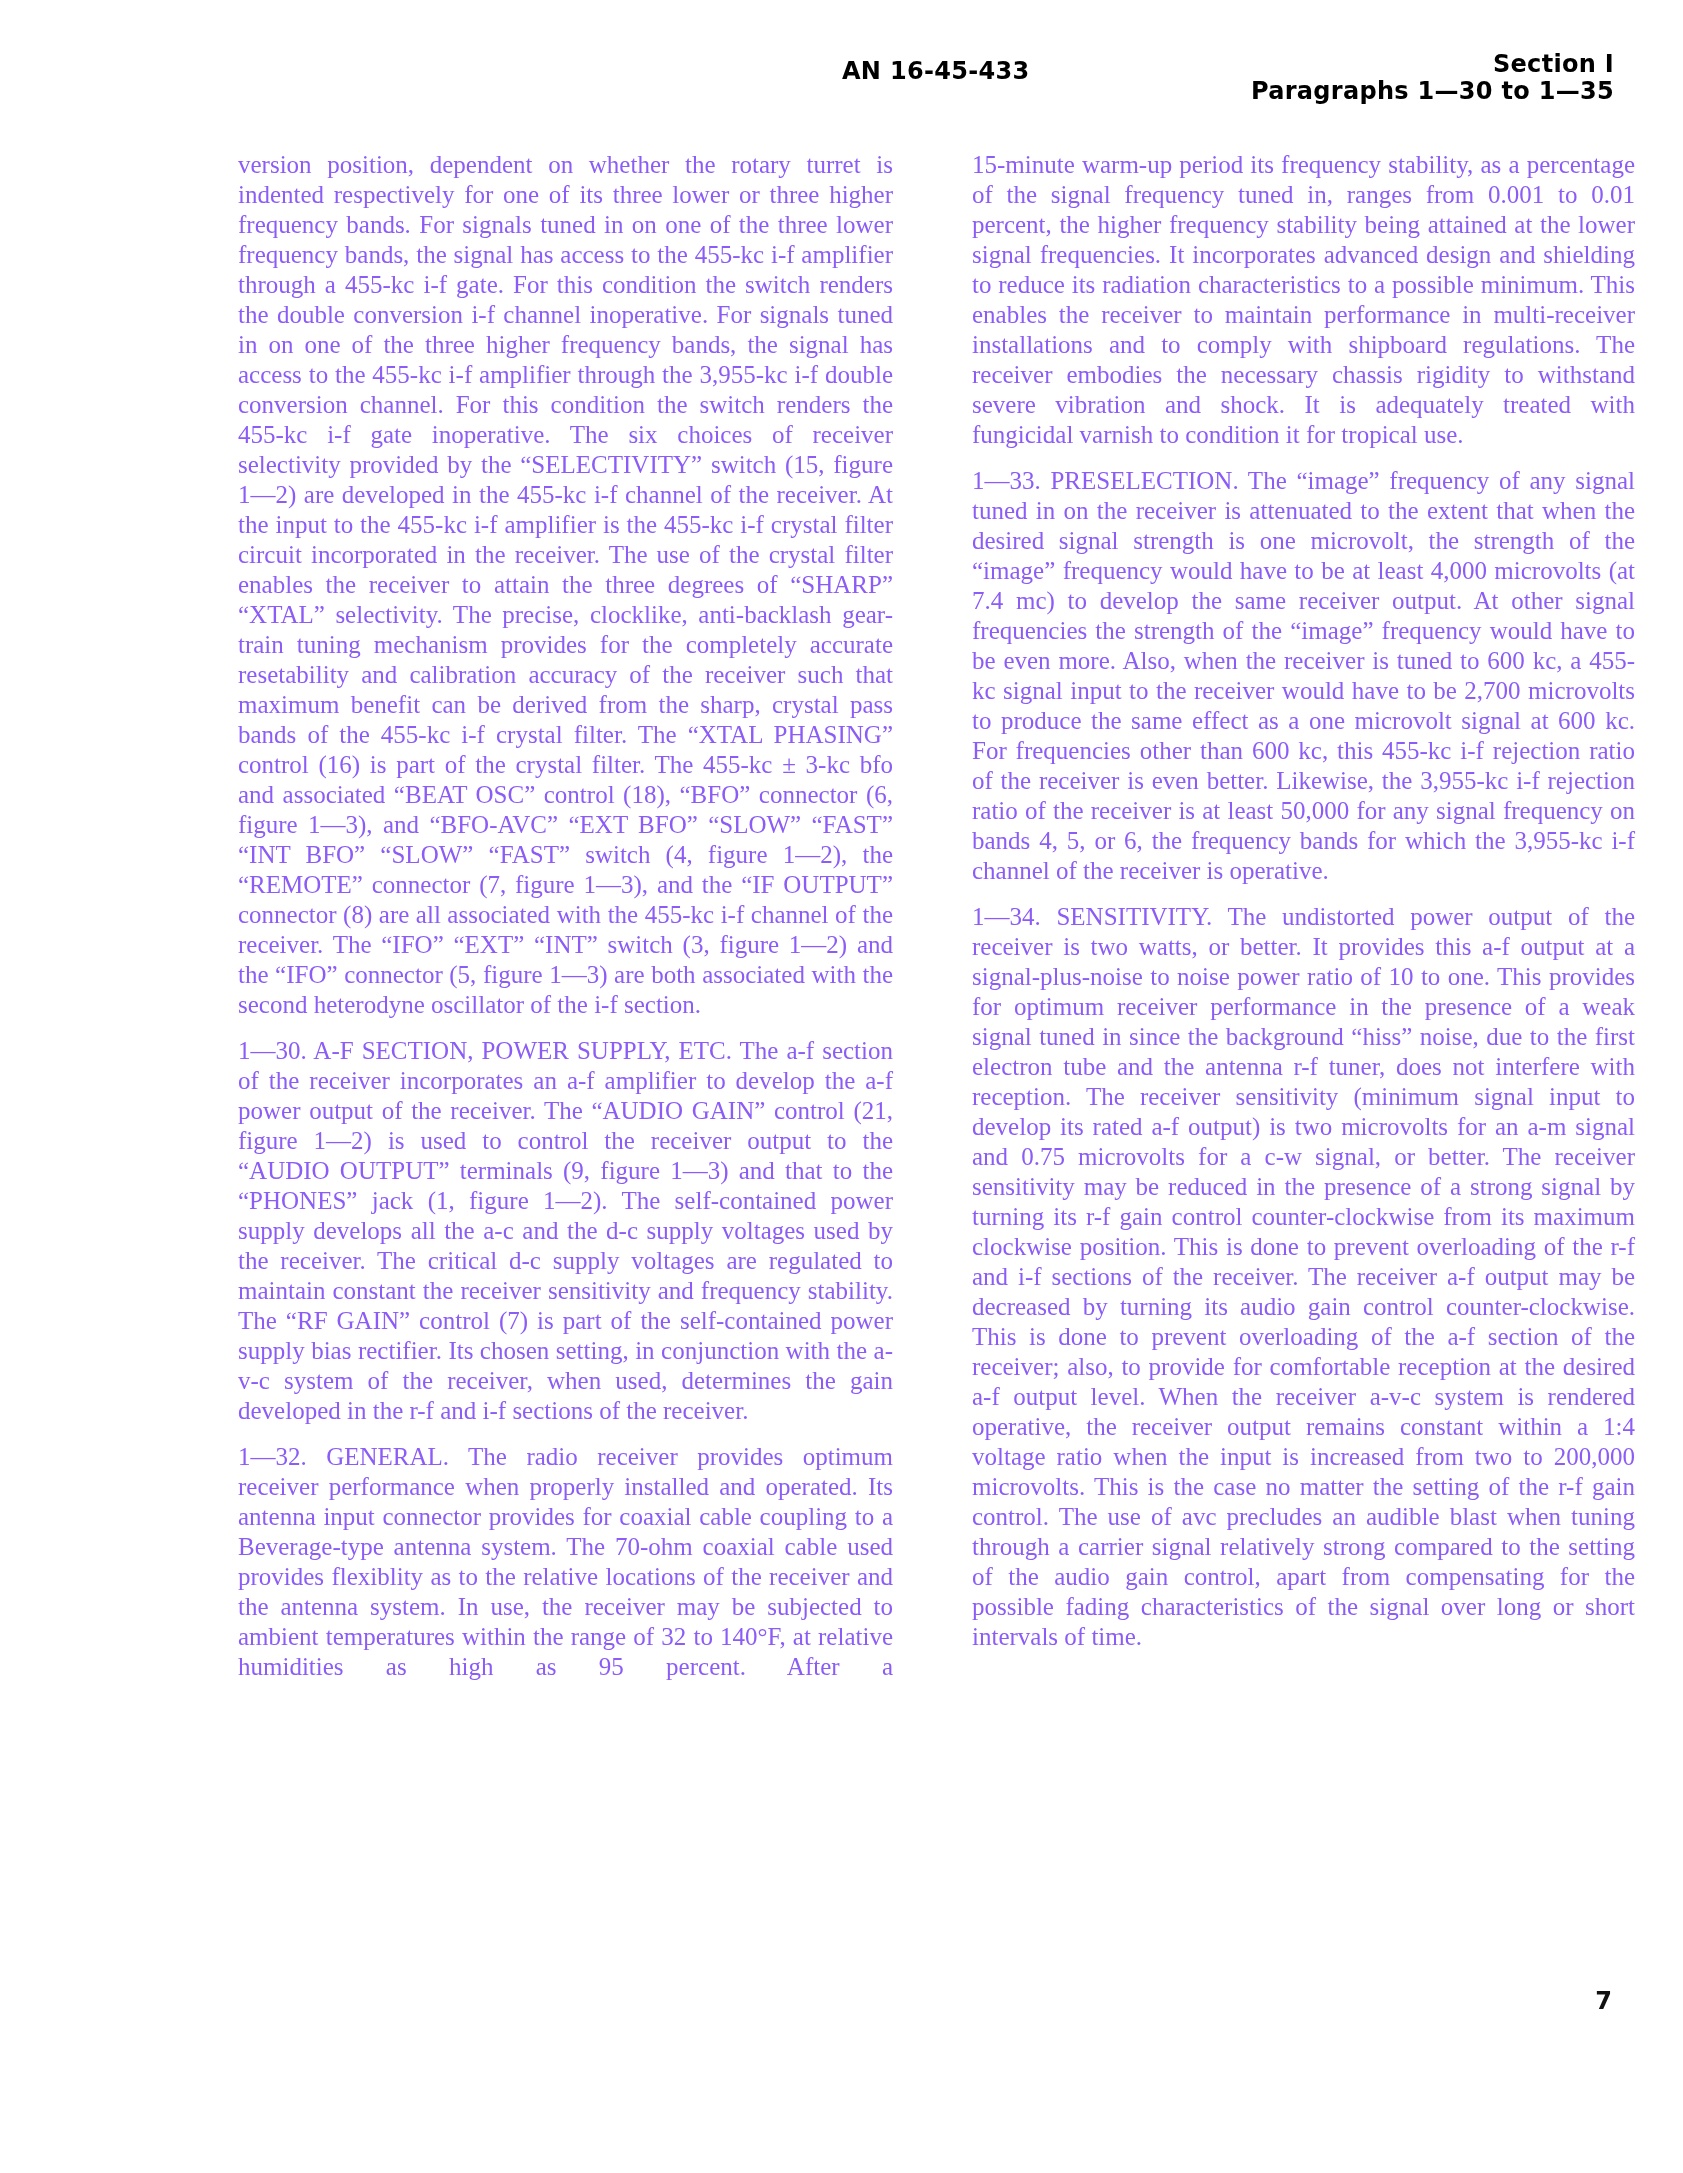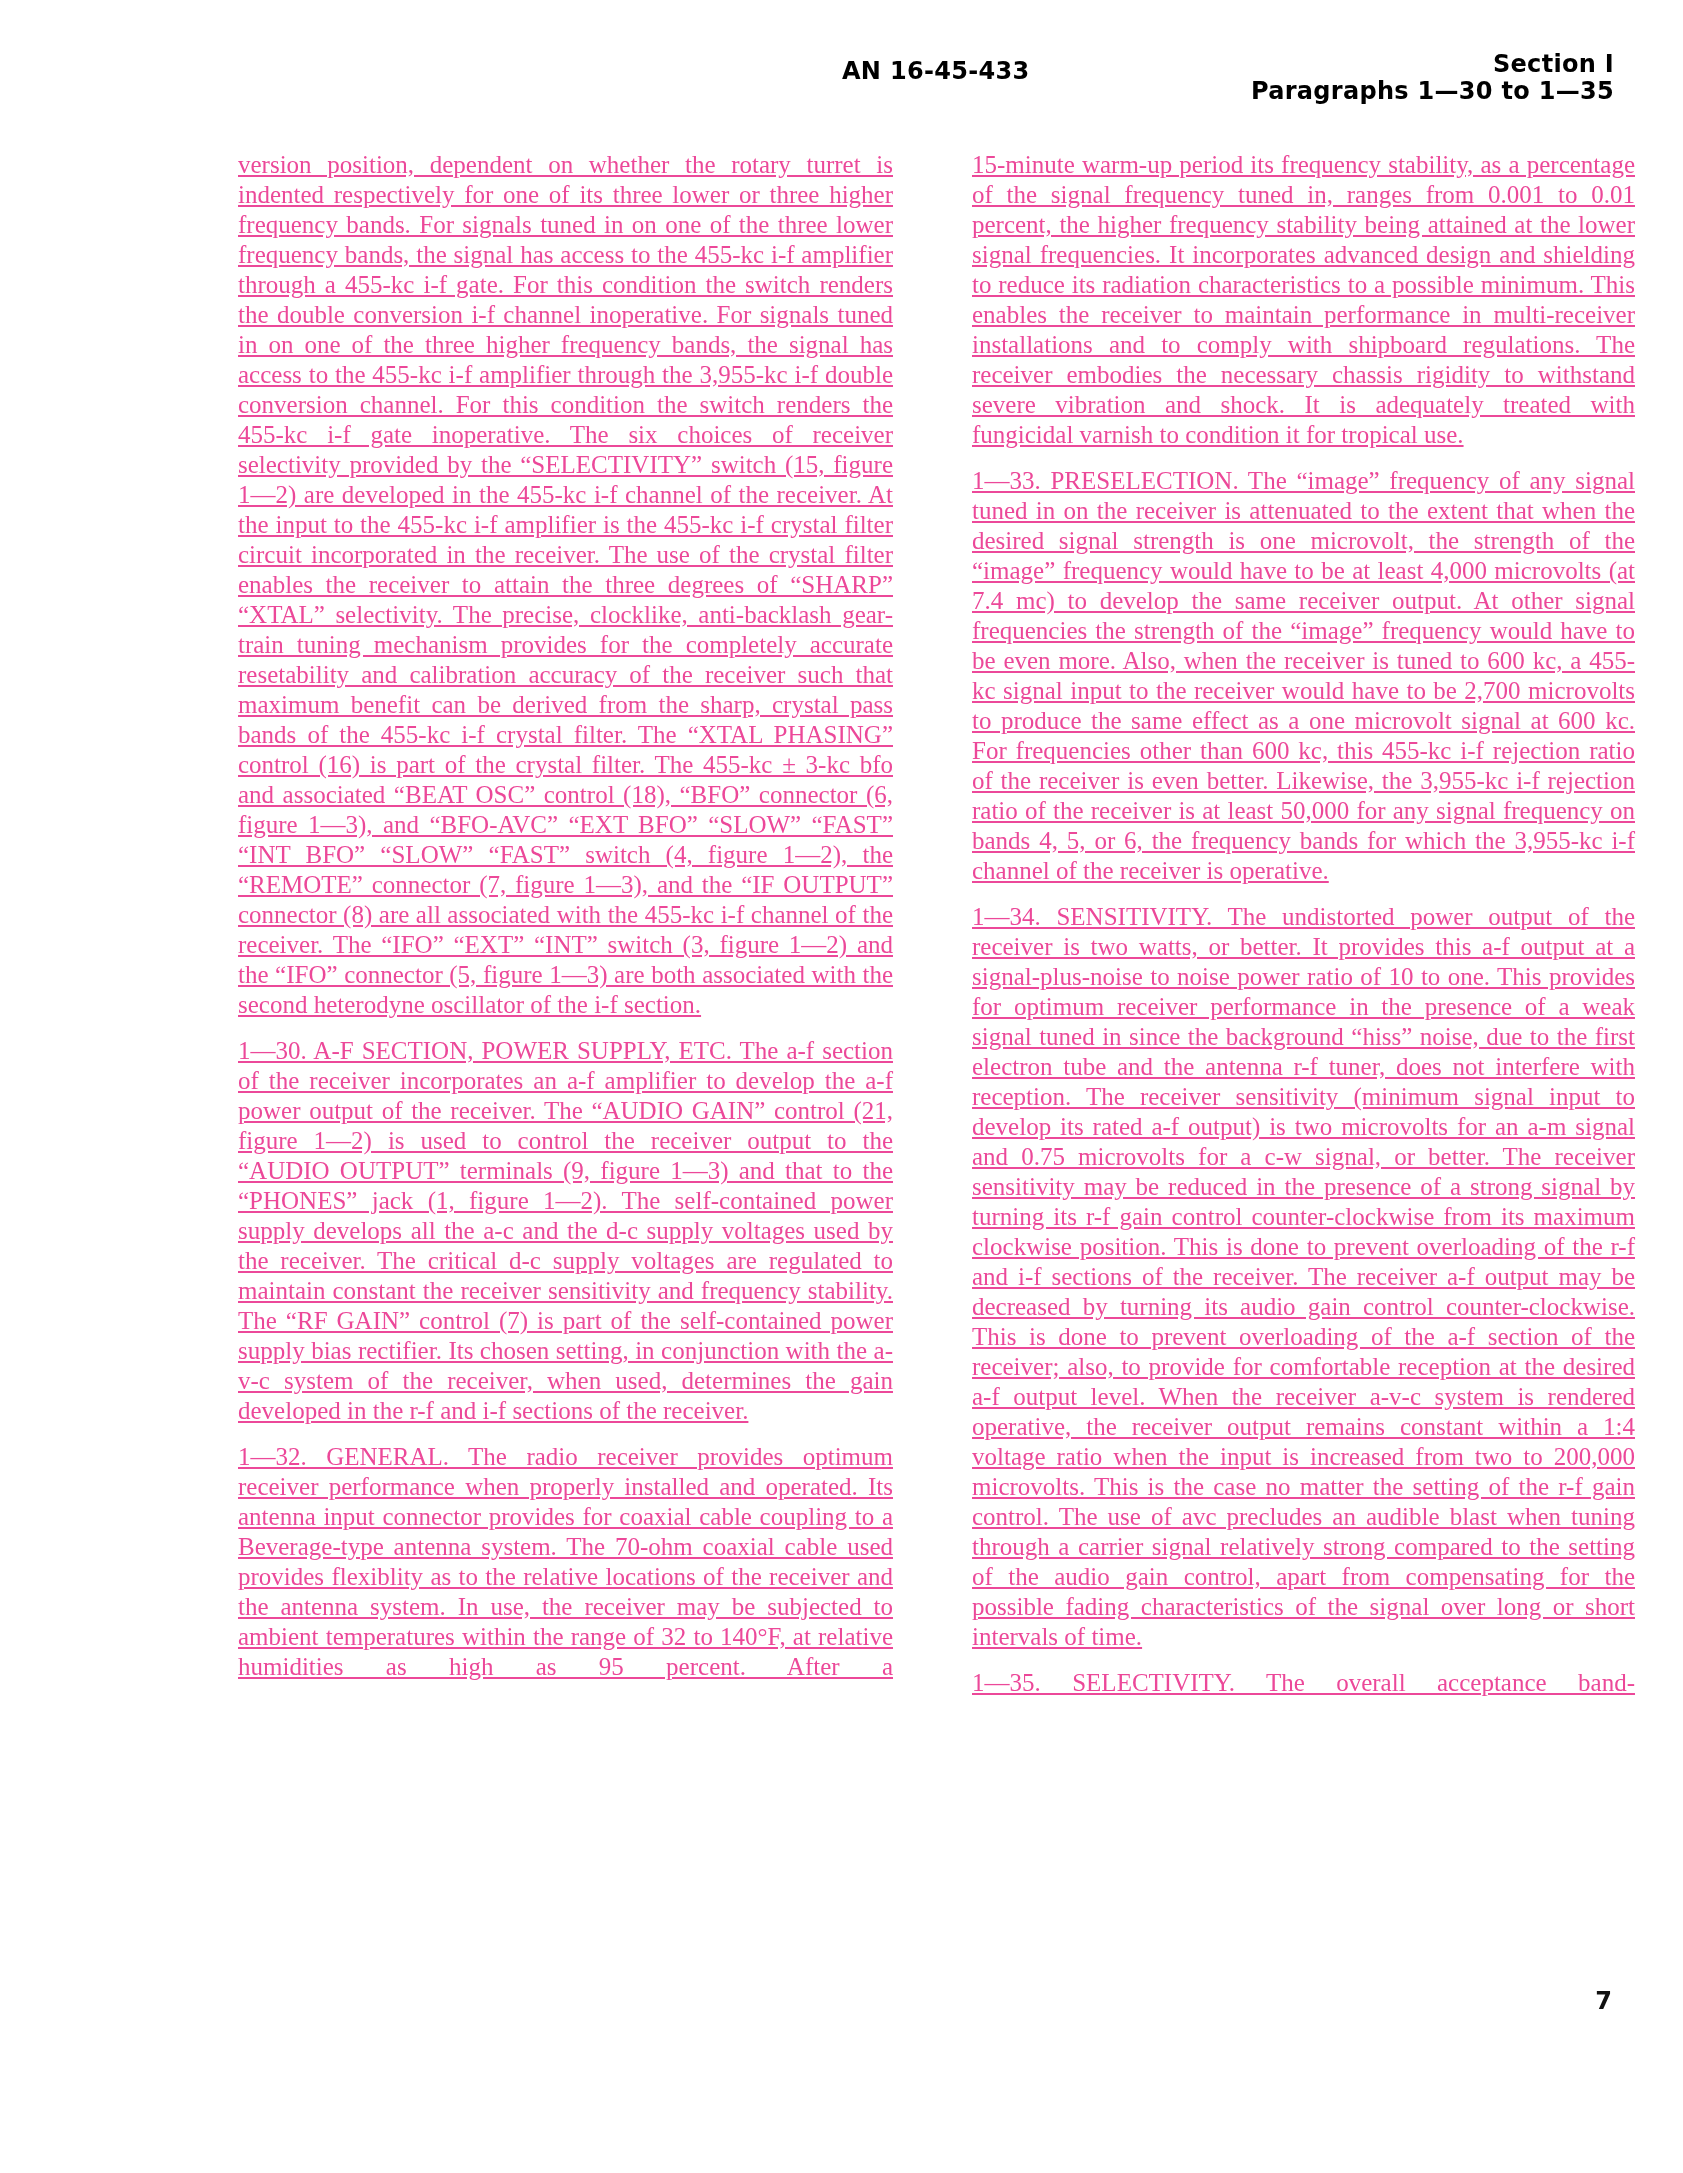--- a/index.html
+++ b/index.html
@@ -1,21 +1,21 @@
 <!DOCTYPE html>
 <html><head>
 <meta charset="utf-8">
 <style>
   html, body { margin: 0; padding: 0; background: #ffffff; }
   body { width: 1683px; height: 2173px; position: relative; overflow: hidden; color: #111; }
   .hdr { position: absolute; font-family: "DejaVu Sans", sans-serif; font-weight: bold; font-size: 24px; letter-spacing: 0.3px; color: #000000; }
   #doc-id { left: 842px; top: 57px; }
   #section { right: 69px; top: 50px; text-align: right; }
   #paras { right: 69px; top: 77px; text-align: right; }
-  .col { position: absolute; top: 150px; width: 655px; font-family: "Liberation Serif", serif; font-size: 25px; line-height: 30px; text-align: justify; hyphens: manual; color: #ec4899; text-decoration: underline; }
+  .col { position: absolute; top: 150px; width: 655px; font-family: "Liberation Serif", serif; font-size: 25px; line-height: 30px; text-align: justify; hyphens: manual; color: #8b5cf6; }
   #col-left { left: 238px; }
   #col-right { left: 972px; width: 663px; }
   .col p { margin: 0 0 16px 0; }
   .col p.first { margin-bottom: 16px; }
   .sec-head { font-family: "DejaVu Sans", sans-serif; font-weight: bold; font-size: 22px; letter-spacing: 0.4px; margin: 28px 0 14px 0; line-height: 28px; }
   #page-num { position: absolute; right: 71px; top: 1987px; font-family: "DejaVu Sans", sans-serif; font-weight: bold; font-size: 24px; }
 </style>
 </head>
 <body>
 
@@ -26,17 +26,16 @@
 <div class="col" id="col-left">
   <p class="first">version position, dependent on whether the rotary turret is indented respectively for one of its three lower or three higher frequency bands. For signals tuned in on one of the three lower frequency bands, the signal has access to the 455-kc i-f amplifier through a 455-kc i-f gate. For this condition the switch renders the double conversion i-f channel inoperative. For signals tuned in on one of the three higher frequency bands, the signal has access to the 455-kc i-f amplifier through the 3,955-kc i-f double conversion channel. For this condition the switch renders the 455-kc i-f gate inoperative. The six choices of receiver selectivity provided by the “SELECTIVITY” switch (15, figure 1—2) are developed in the 455-kc i-f channel of the receiver. At the input to the 455-kc i-f amplifier is the 455-kc i-f crystal filter circuit incorporated in the receiver. The use of the crystal filter enables the receiver to attain the three degrees of “SHARP” “XTAL” selectivity. The precise, clocklike, anti-backlash gear-train tuning mechanism provides for the completely accurate resetability and calibration accuracy of the receiver such that maximum benefit can be derived from the sharp, crystal pass bands of the 455-kc i-f crystal filter. The “XTAL PHASING” control (16) is part of the crystal filter. The 455-kc ± 3-kc bfo and associated “BEAT OSC” control (18), “BFO” connector (6, figure 1—3), and “BFO-AVC” “EXT BFO” “SLOW” “FAST” “INT BFO” “SLOW” “FAST” switch (4, figure 1—2), the “REMOTE” connector (7, figure 1—3), and the “IF OUTPUT” connector (8) are all associated with the 455-kc i-f channel of the receiver. The “IFO” “EXT” “INT” switch (3, figure 1—2) and the “IFO” connector (5, figure 1—3) are both associated with the second heterodyne oscillator of the i-f section.</p>
   <p>1—30. A-F SECTION, POWER SUPPLY, ETC. The a-f section of the receiver incorporates an a-f amplifier to develop the a-f power output of the receiver. The “AUDIO GAIN” control (21, figure 1—2) is used to control the receiver output to the “AUDIO OUTPUT” terminals (9, figure 1—3) and that to the “PHONES” jack (1, figure 1—2). The self-contained power supply develops all the a-c and the d-c supply voltages used by the receiver. The critical d-c supply voltages are regulated to maintain constant the receiver sensitivity and frequency stability. The “RF GAIN” control (7) is part of the self-contained power supply bias rectifier. Its chosen setting, in conjunction with the a-v-c system of the receiver, when used, determines the gain developed in the r-f and i-f sections of the receiver.</p>
   <p style="text-align-last: justify;">1—32. GENERAL. The radio receiver provides optimum receiver performance when properly installed and operated. Its antenna input connector provides for coaxial cable coupling to a Beverage-type antenna system. The 70-ohm coaxial cable used provides flexiblity as to the relative locations of the receiver and the antenna system. In use, the receiver may be subjected to ambient temperatures within the range of 32 to 140°F, at relative humidities as high as 95 percent. After a</p>
 </div>
 
 <div class="col" id="col-right">
   <p class="first">15-minute warm-up period its frequency stability, as a percentage of the signal frequency tuned in, ranges from 0.001 to 0.01 percent, the higher frequency stability being attained at the lower signal frequencies. It incorporates advanced design and shielding to reduce its radiation characteristics to a possible minimum. This enables the receiver to maintain performance in multi-receiver installations and to comply with shipboard regulations. The receiver embodies the necessary chassis rigidity to withstand severe vibration and shock. It is adequately treated with fungicidal varnish to condition it for tropical use.</p>
   <p>1—33. PRESELECTION. The “image” frequency of any signal tuned in on the receiver is attenuated to the extent that when the desired signal strength is one microvolt, the strength of the “image” frequency would have to be at least 4,000 microvolts (at 7.4 mc) to develop the same receiver output. At other signal frequencies the strength of the “image” frequency would have to be even more. Also, when the receiver is tuned to 600 kc, a 455-kc signal input to the receiver would have to be 2,700 microvolts to produce the same effect as a one microvolt signal at 600 kc. For frequencies other than 600 kc, this 455-kc i-f rejection ratio of the receiver is even better. Likewise, the 3,955-kc i-f rejection ratio of the receiver is at least 50,000 for any signal frequency on bands 4, 5, or 6, the frequency bands for which the 3,955-kc i-f channel of the receiver is operative.</p>
   <p>1—34. SENSITIVITY. The undistorted power output of the receiver is two watts, or better. It provides this a-f output at a signal-plus-noise to noise power ratio of 10 to one. This provides for optimum receiver performance in the presence of a weak signal tuned in since the background “hiss” noise, due to the first electron tube and the antenna r-f tuner, does not interfere with reception. The receiver sensitivity (minimum signal input to develop its rated a-f output) is two microvolts for an a-m signal and 0.75 microvolts for a c-w signal, or better. The receiver sensitivity may be reduced in the presence of a strong signal by turning its r-f gain control counter-clockwise from its maximum clockwise position. This is done to prevent overloading of the r-f and i-f sections of the receiver. The receiver a-f output may be decreased by turning its audio gain control counter-clockwise. This is done to prevent overloading of the a-f section of the receiver; also, to provide for comfortable reception at the desired a-f output level. When the receiver a-v-c system is rendered operative, the receiver output remains constant within a 1:4 voltage ratio when the input is increased from two to 200,000 microvolts. This is the case no matter the setting of the r-f gain control. The use of avc precludes an audible blast when tuning through a carrier signal relatively strong compared to the setting of the audio gain control, apart from compensating for the possible fading characteristics of the signal over long or short intervals of time.</p>
-  <p style="text-align-last: justify;">1—35. SELECTIVITY. The overall acceptance band-</p>
 </div>
 
 <div id="page-num">7</div>
 
 
 </body></html>

